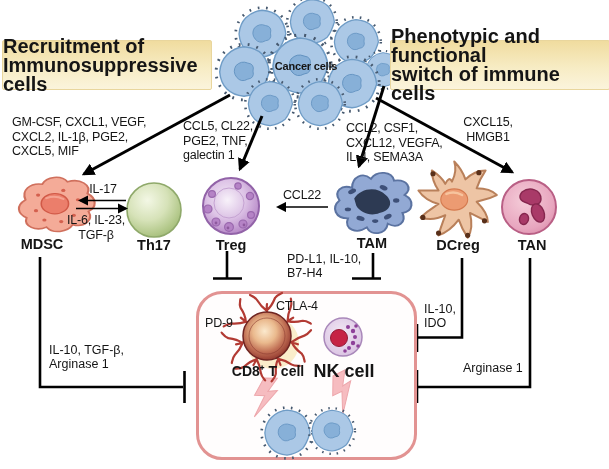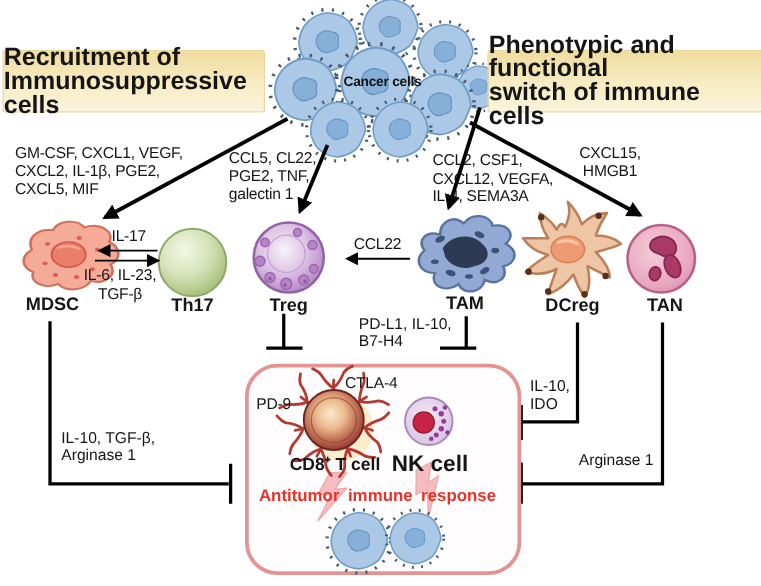--- a/index.html
+++ b/index.html
@@ -268,15 +268,14 @@
   <div class="small-lbl" style="left:49px;top:343px;">IL-10, TGF-β,
 Arginase 1</div>
   <div class="small-lbl" style="left:424px;top:290px;margin-top:12px;">IL-10,
 IDO</div>
   <div class="small-lbl" style="left:463px;top:361px;">Arginase 1</div>
 
   <div class="lbl" style="left:276px;top:299px;">CTLA-4</div>
   <div class="lbl" style="left:205px;top:316px;">PD-9</div>
   <div class="cell-name" style="left:268px;top:361px;font-size:14px;">CD8⁺ T cell</div>
   <div class="cell-name" style="left:344px;top:361px;font-size:18px;">NK cell</div>
-  <div class="resp" style="left:302px;top:389px;">Antitumor immune response</div>
 
 </div>
 
 </body></html>

